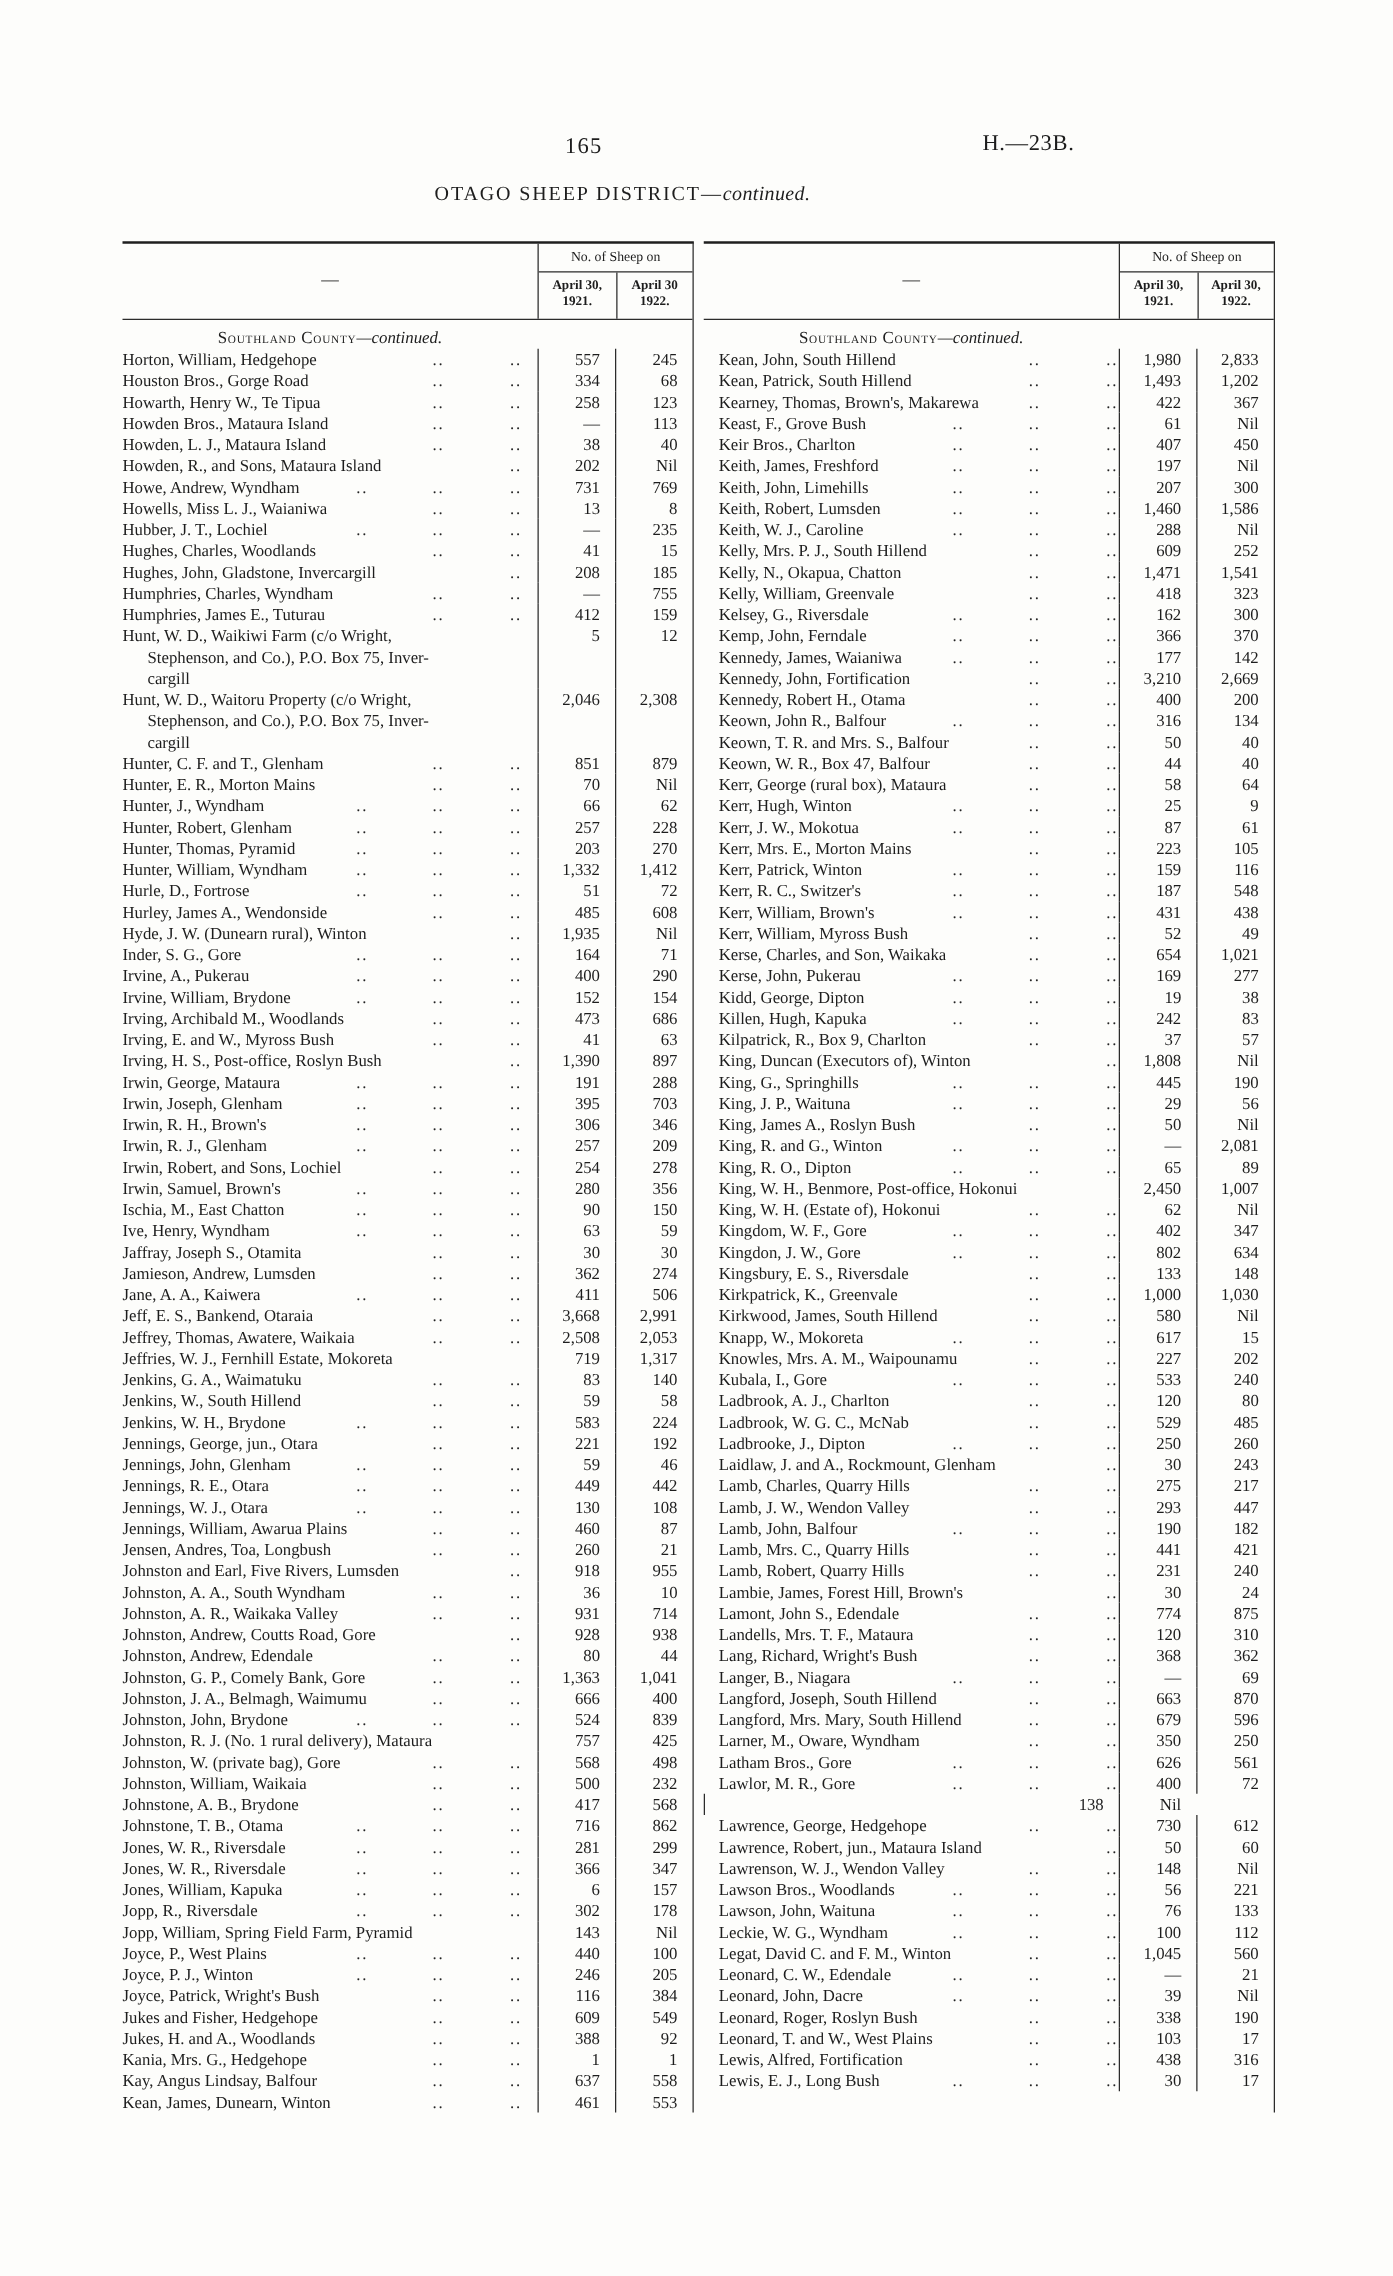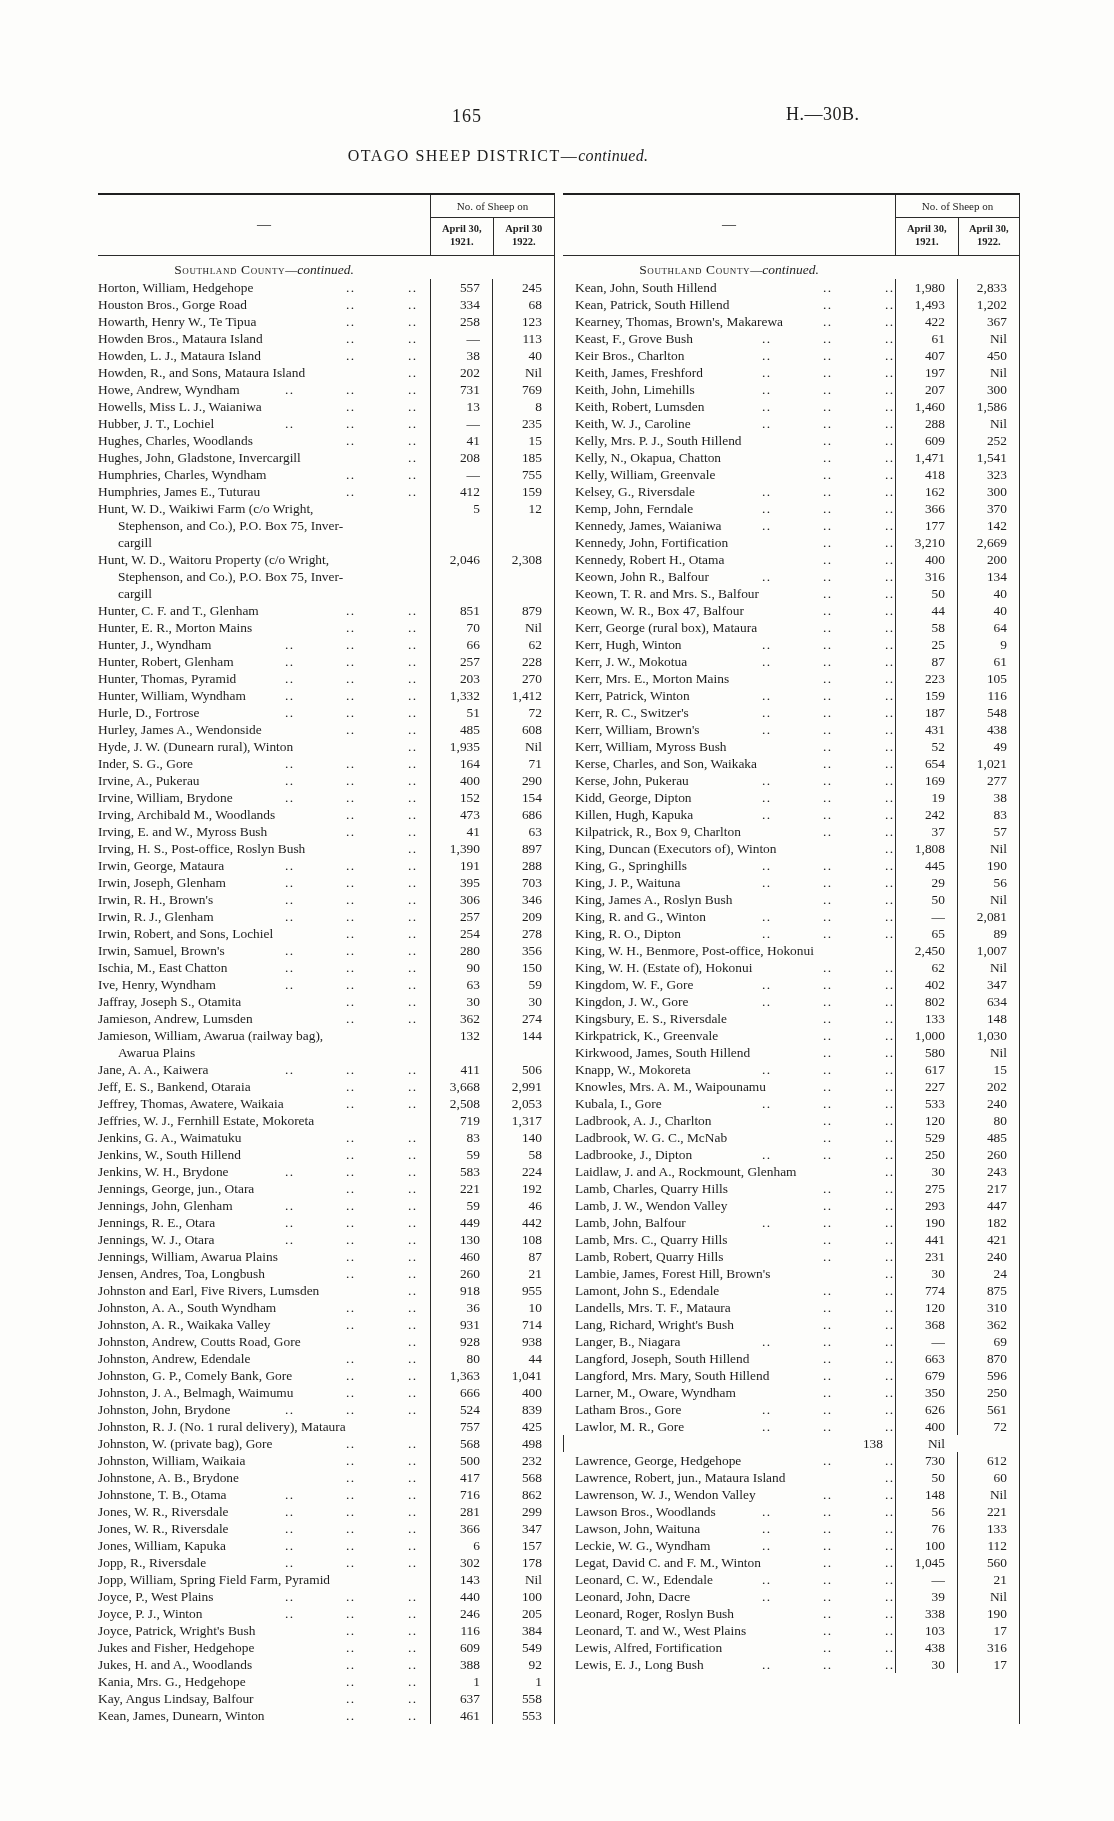--- a/index.html
+++ b/index.html
@@ -37,21 +37,21 @@
   .tv{border-left:1px solid #2b2b2b;text-align:right;padding-right:12px;
     font-size:13.4px;line-height:17px;box-sizing:border-box;}
   .half-r .ntext{margin-left:12px;}
   .half-r .dots{margin-left:12px;}
 </style>
 </head>
 <body>
 
 <div class="page">
   <div class="page-num">165</div>
-  <div class="page-ref">H.—30B.</div>
+  <div class="page-ref">H.—23B.</div>
   <div class="doc-title"><span>OTAGO SHEEP DISTRICT—</span><span class="it">continued.</span></div>
 
   <div class="tables">
 
     <section class="half half-l">
       <div class="thead">
         <div class="th-name">—</div>
         <div class="th-vals">
           <div class="th-sheep">No. of Sheep on</div>
           <div class="th-dates">
@@ -433,28 +433,20 @@
               <div class="tname">
                 <span class="ntext">Jamieson, Andrew, Lumsden</span>
                 <span class="dots" style="left: 248px;">..</span>
                 <span class="dots" style="left: 310px;">..</span>
               </div>
               <div class="tv">362</div>
               <div class="tv">274</div>
             </div>
             <div class="trow">
               <div class="tname">
-                <span class="ntext">Jamieson, William, Awarua (railway bag),
-Awarua Plains</span>
-              </div>
-              <div class="tv">132</div>
-              <div class="tv">144</div>
-            </div>
-            <div class="trow">
-              <div class="tname">
                 <span class="ntext">Jane, A. A., Kaiwera</span>
                 <span class="dots" style="left: 187px;">..</span>
                 <span class="dots" style="left: 248px;">..</span>
                 <span class="dots" style="left: 310px;">..</span>
               </div>
               <div class="tv">411</div>
               <div class="tv">506</div>
             </div>
             <div class="trow">
               <div class="tname">

